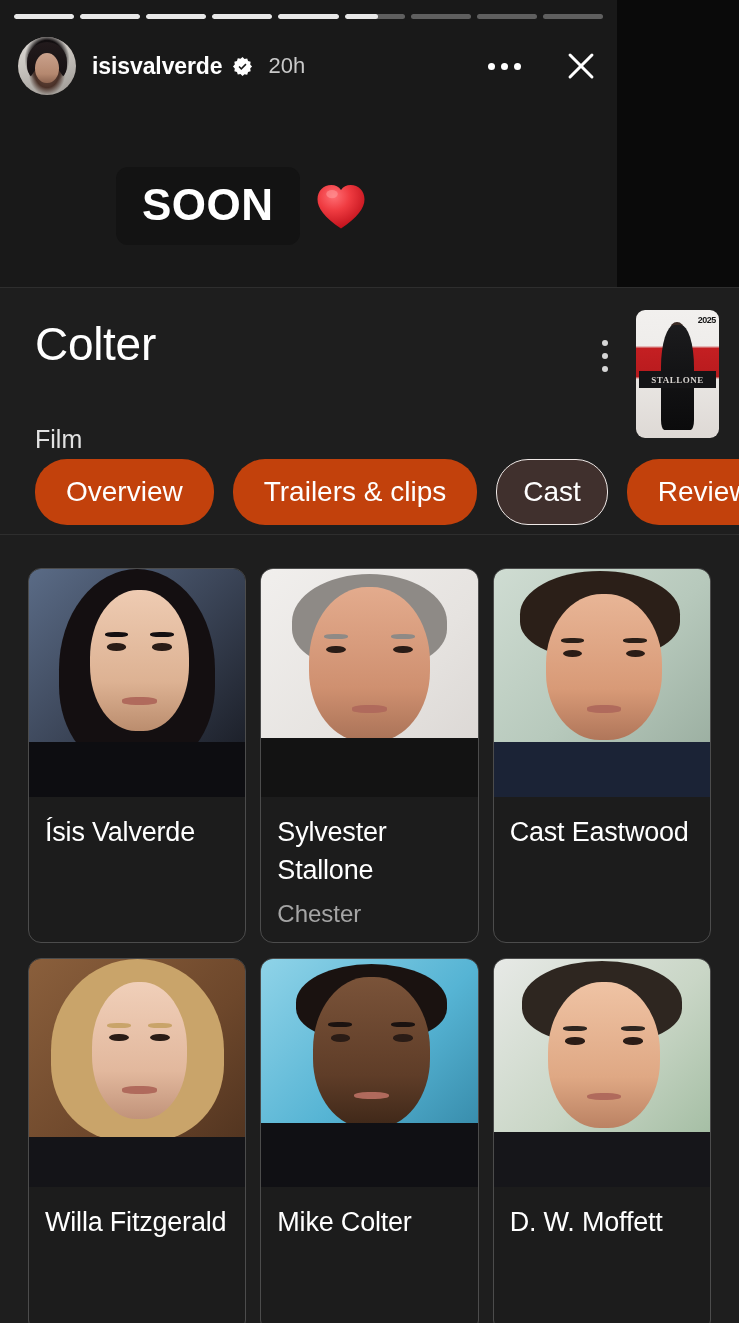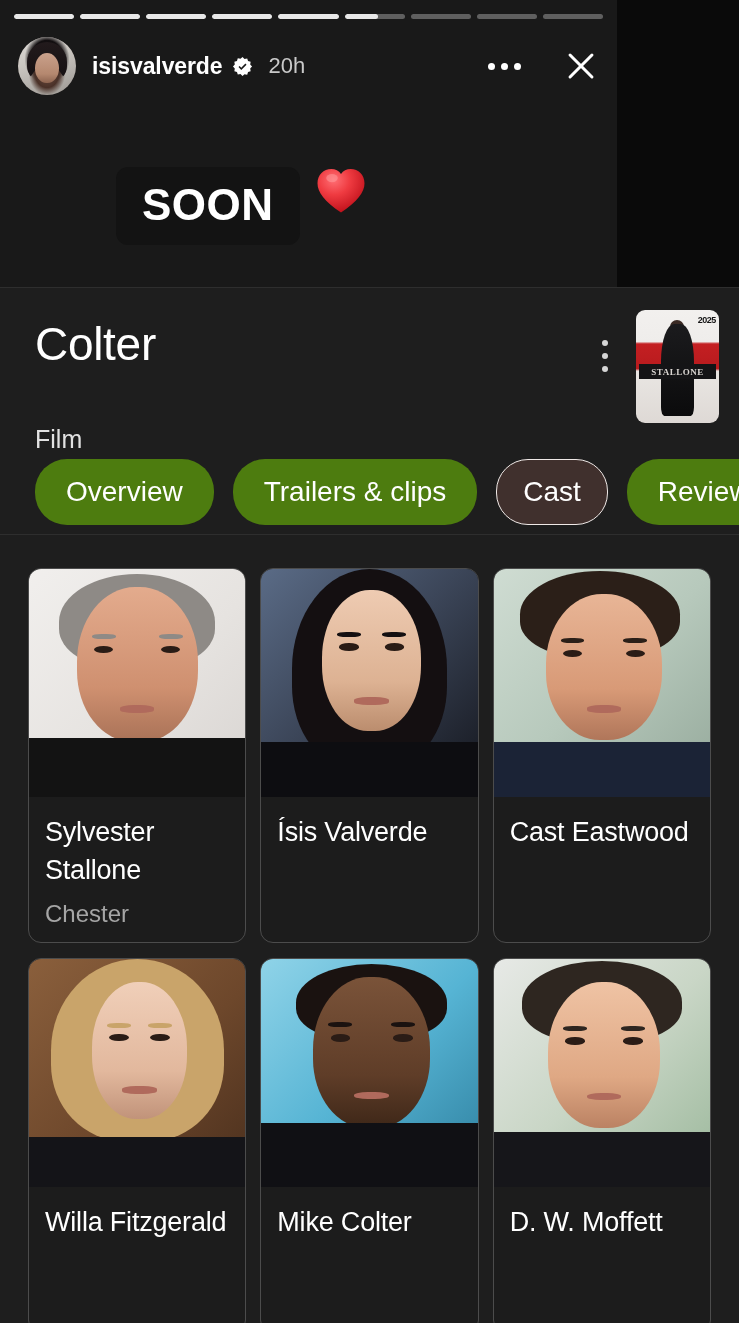--- a/index.html
+++ b/index.html
@@ -83,21 +83,21 @@
   .close-x:before, .close-x:after {
     content:""; position:absolute; left:50%; top:3px;
     width:3px; height:34px; background:#fff; border-radius:2px;
   }
   .close-x:before { transform:translateX(-50%) rotate(45deg); }
   .close-x:after  { transform:translateX(-50%) rotate(-45deg); }
 
   
   .sticker-row {
     position:absolute; left:116px; top:167px;
-    display:flex; align-items:flex-start; gap:16px;
+    display:flex; align-items:center; gap:16px;
   }
   .soon-chip {
     background:#131313; border-radius:12px;
     padding:16px 26px 18px;
     color:#fff; font-size:44px; font-weight:700;
     letter-spacing:0.5px; line-height:1;
   }
   .heart {
     font-size:46px; line-height:1;
     color:#e8384f;
@@ -128,21 +128,21 @@
   }
   .kebab {
     position:absolute; right:122px; top:46px;
     width:24px; height:44px;
     display:flex; flex-direction:column; justify-content:center;
     align-items:center; gap:7px;
   }
   .kebab i { width:6px; height:6px; border-radius:50%; background:#d6d6d6; display:block; }
   .poster {
     position:absolute; right:20px; top:22px;
-    width:83px; height:113px; border-radius:9px;
+    width:83px; height:128px; border-radius:9px;
     overflow:hidden; background:#0c0c0c; position:absolute;
   }
   .poster .p-bg {
     position:absolute; inset:0;
     background:
       linear-gradient(180deg,#f2f0ee 0%, #efedeb 28%, #c41f22 30%, #b81b1e 52%, #e9e6e3 54%, #ded9d5 100%);
   }
   .poster .p-fig {
     position:absolute; left:30%; top:12%; width:40%; height:82%;
     background:linear-gradient(180deg,#1b1b1d 0%, #0b0b0c 100%);
@@ -168,21 +168,21 @@
   }
 
   
   .tabs {
     position:absolute; left:0; top:163px; width:739px; height:82px;
     display:flex; align-items:center; gap:19px;
     padding-left:35px; overflow:hidden;
   }
   .tab {
     flex:0 0 auto;
-    background:#4d7c0f;
+    background:#c2410c;
     border-radius:32px;
     height:66px; padding:0 30px;
     display:flex; align-items:center; justify-content:center;
     color:#fff; font-size:28px; font-weight:400;
     border:1.5px solid transparent;
     white-space:nowrap;
   }
   .tab.selected {
     border-color:#efe9e7;
     background:#40302d;
@@ -351,57 +351,57 @@
           <span>Reviews</span>
         </div>
       </div>
 
     <div class="hr" style="top:246px"></div>
 
     <div class="cast-grid" id="cast-grid">
         <div class="cast-card">
           <div class="cast-photo">
             <div class="f">
+              <div class="bg" style="background:linear-gradient(135deg,#5a6b86 0%,#3c4659 45%,#14161d 100%)"></div>
+              <div class="hair" style="left:14%;top:0%;width:72%;height:88%;background:#140f11"></div>
+              <div class="face" style="left:28%;top:9%;width:46%;height:62%;background:linear-gradient(180deg,#eecbb2 0%,#ddb293 65%,#bb8d6e 100%)"></div>
+              <div class="br" style="left:35%;top:27.599999999999998%;background:#140f11"></div>
+              <div class="br" style="left:56%;top:27.599999999999998%;background:#140f11"></div>
+              <div class="eye" style="left:36%;top:32.56%"></div>
+              <div class="eye" style="left:57%;top:32.56%"></div>
+              <div class="mo" style="left:43%;top:56.12%;background:#b06a5c"></div>
+              <div class="body" style="height:24%;background:#0d0d11"></div>
+            </div>
+          </div>
+          <div class="cast-info">
+            <div class="cast-name">Ísis Valverde</div>
+          </div>
+        </div>
+        <div class="cast-card">
+          <div class="cast-photo">
+            <div class="f">
               <div class="bg" style="background:linear-gradient(135deg,#f1efed 0%,#e6e3e0 55%,#d8d4d1 100%)"></div>
               <div class="hair" style="left:14%;top:2%;width:72%;height:42%;background:#8e8a86"></div>
               <div class="face" style="left:22%;top:8%;width:56%;height:68%;background:linear-gradient(180deg,#e3ab8d 0%,#cf9070 65%,#a97257 100%)"></div>
               <div class="br" style="left:29%;top:28.4%;background:#8e8a86"></div>
               <div class="br" style="left:60%;top:28.4%;background:#8e8a86"></div>
               <div class="eye" style="left:30%;top:33.84%"></div>
               <div class="eye" style="left:61%;top:33.84%"></div>
               <div class="mo" style="left:42%;top:59.68%;background:#b06a5c"></div>
               <div class="body" style="height:26%;background:#131313"></div>
             </div>
           </div>
           <div class="cast-info">
             <div class="cast-name">Sylvester Stallone</div>
             <div class="cast-role">Chester</div>
           </div>
         </div>
         <div class="cast-card">
           <div class="cast-photo">
             <div class="f">
-              <div class="bg" style="background:linear-gradient(135deg,#5a6b86 0%,#3c4659 45%,#14161d 100%)"></div>
-              <div class="hair" style="left:14%;top:0%;width:72%;height:88%;background:#140f11"></div>
-              <div class="face" style="left:28%;top:9%;width:46%;height:62%;background:linear-gradient(180deg,#eecbb2 0%,#ddb293 65%,#bb8d6e 100%)"></div>
-              <div class="br" style="left:35%;top:27.599999999999998%;background:#140f11"></div>
-              <div class="br" style="left:56%;top:27.599999999999998%;background:#140f11"></div>
-              <div class="eye" style="left:36%;top:32.56%"></div>
-              <div class="eye" style="left:57%;top:32.56%"></div>
-              <div class="mo" style="left:43%;top:56.12%;background:#b06a5c"></div>
-              <div class="body" style="height:24%;background:#0d0d11"></div>
-            </div>
-          </div>
-          <div class="cast-info">
-            <div class="cast-name">Ísis Valverde</div>
-          </div>
-        </div>
-        <div class="cast-card">
-          <div class="cast-photo">
-            <div class="f">
               <div class="bg" style="background:linear-gradient(135deg,#cfdcd2 0%,#b7c9bc 50%,#94a89a 100%)"></div>
               <div class="hair" style="left:12%;top:1%;width:74%;height:38%;background:#2b1f18"></div>
               <div class="face" style="left:24%;top:11%;width:54%;height:64%;background:linear-gradient(180deg,#e8b596 0%,#d89a77 65%,#b0765a 100%)"></div>
               <div class="br" style="left:31%;top:30.2%;background:#2b1f18"></div>
               <div class="br" style="left:60%;top:30.2%;background:#2b1f18"></div>
               <div class="eye" style="left:32%;top:35.32%"></div>
               <div class="eye" style="left:61%;top:35.32%"></div>
               <div class="mo" style="left:43%;top:59.64%;background:#b06a5c"></div>
               <div class="body" style="height:24%;background:#1b2336"></div>
             </div>

